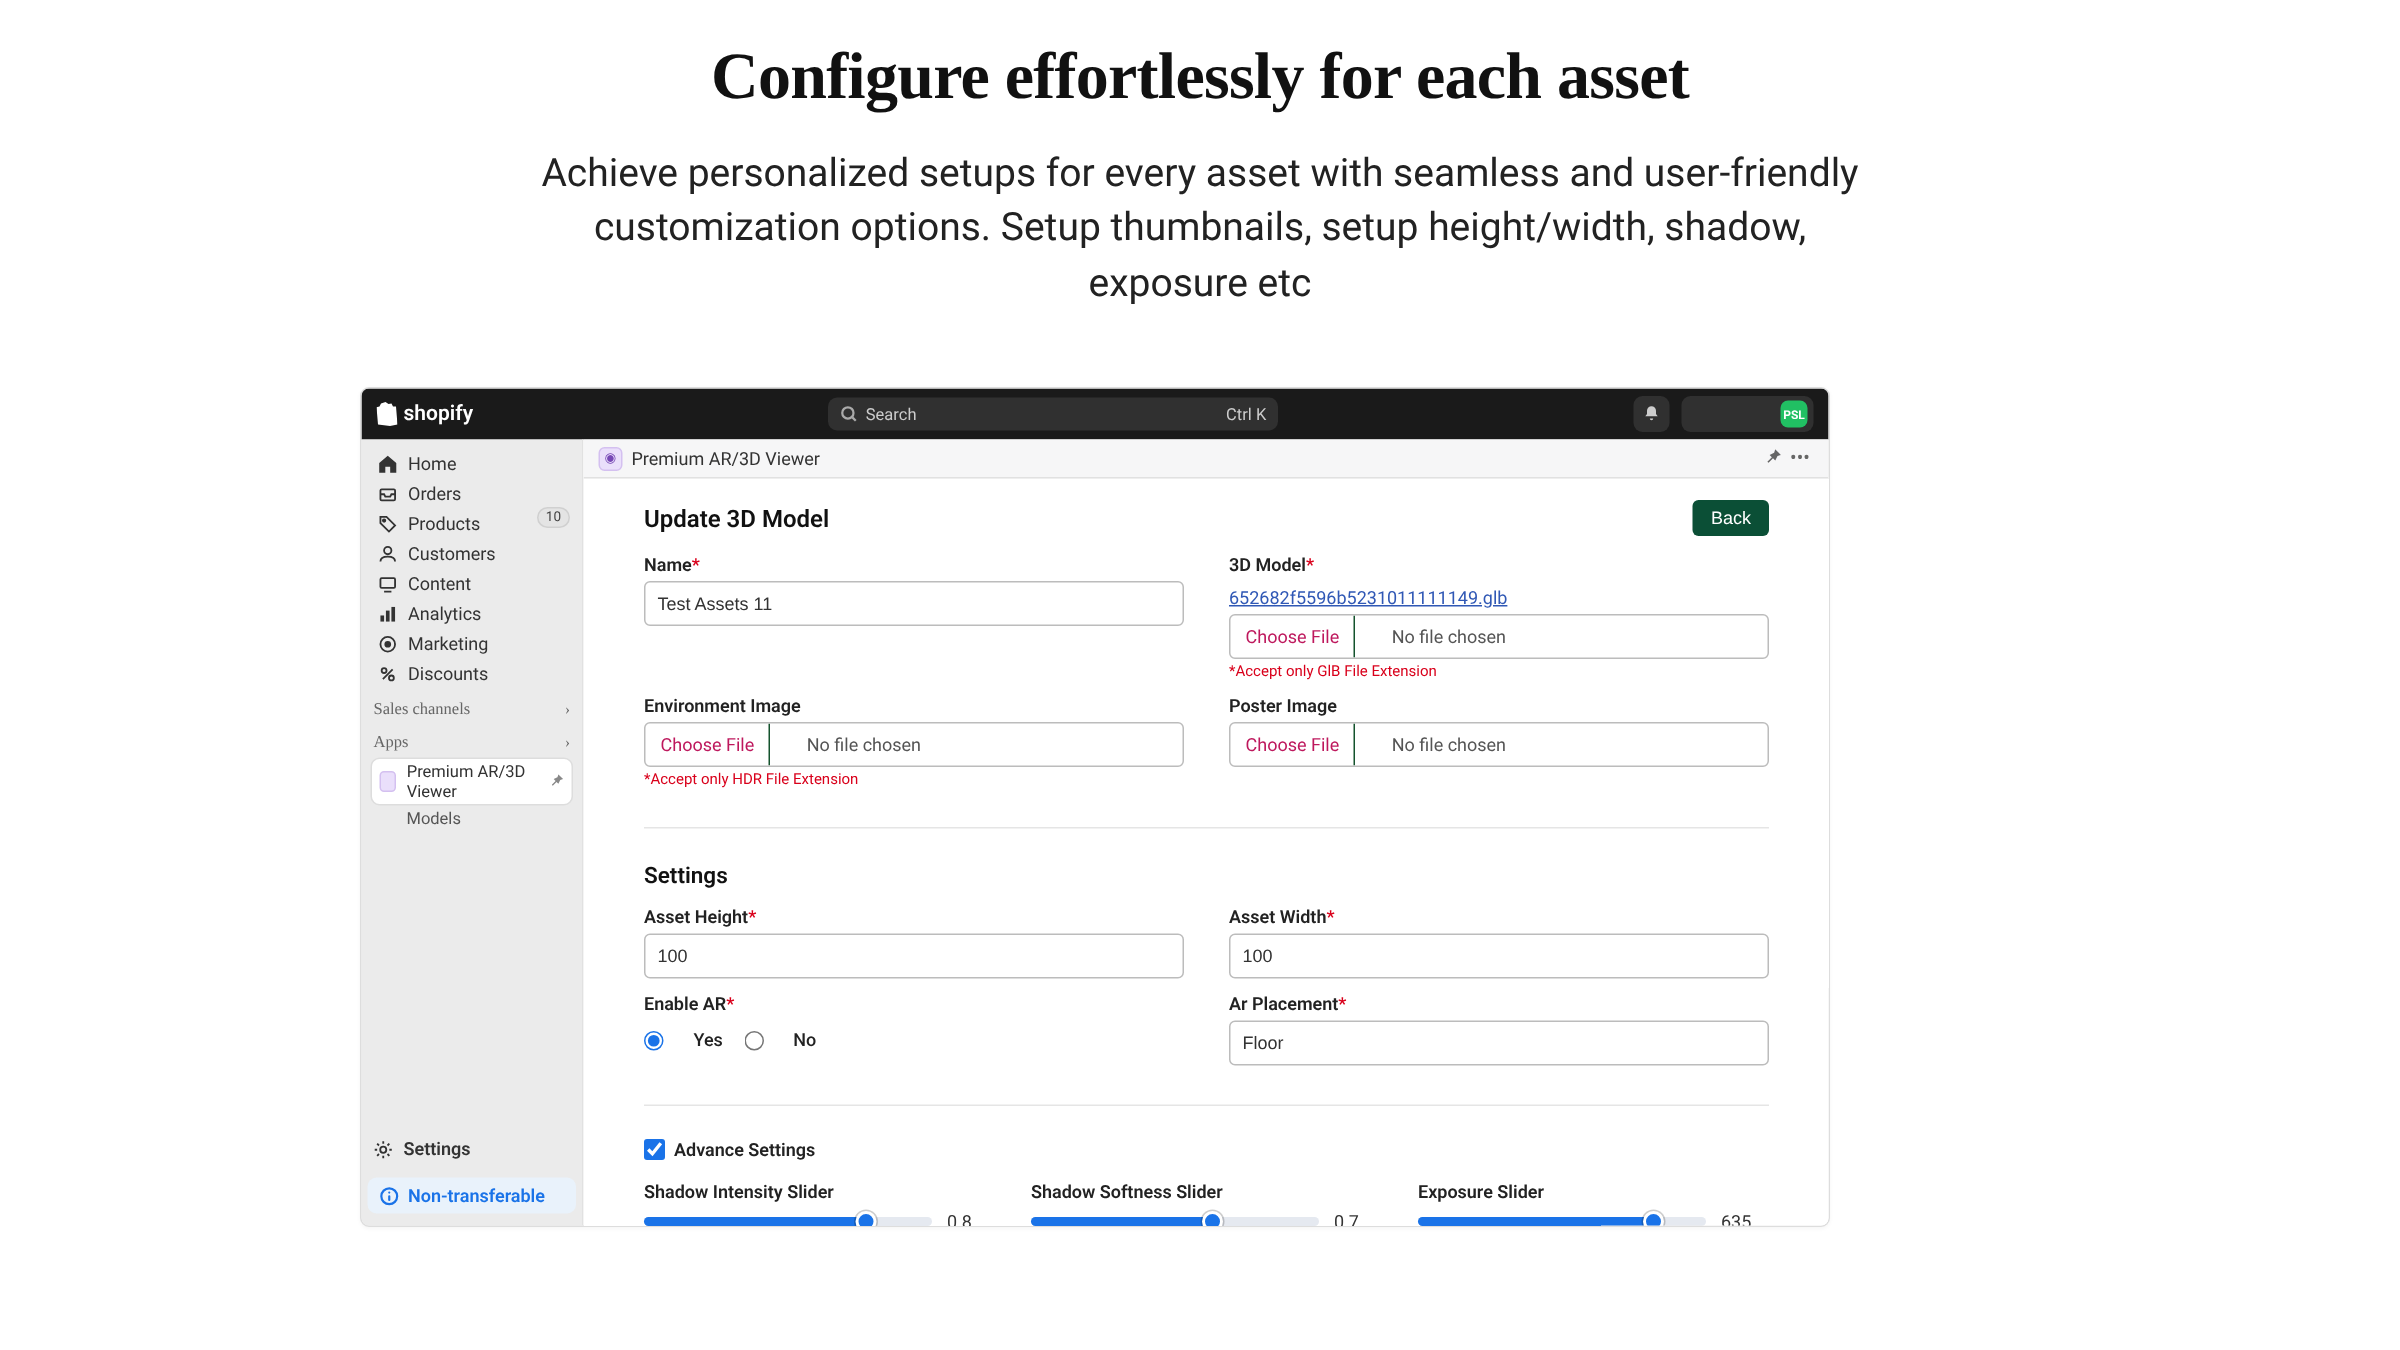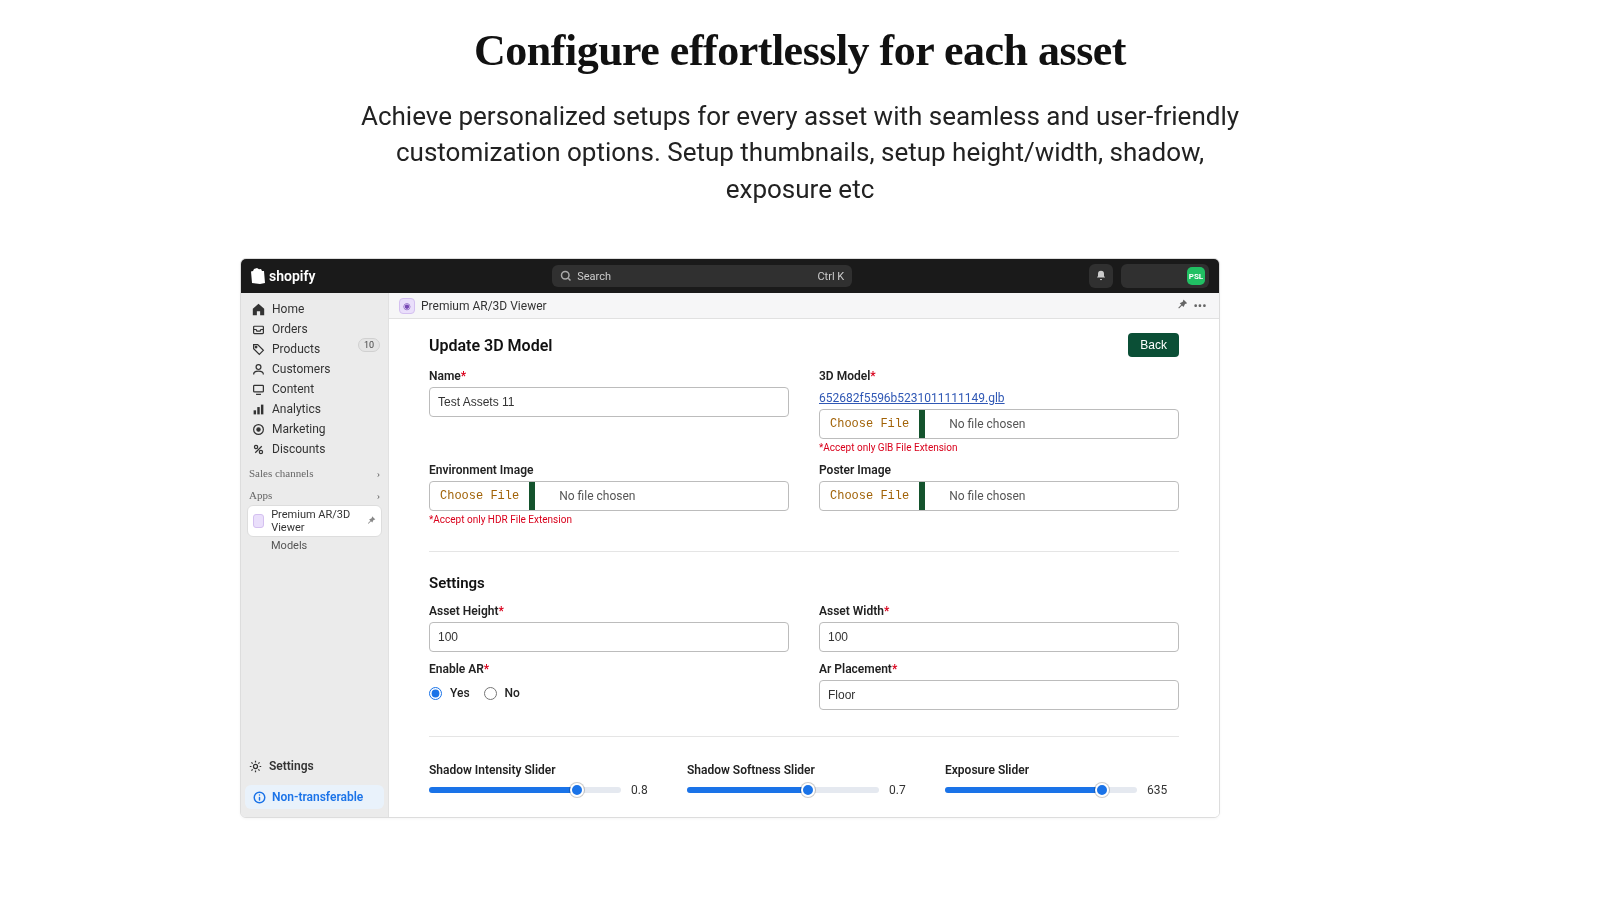--- a/index.html
+++ b/index.html
@@ -45,27 +45,27 @@
   .content::-webkit-scrollbar { width:0; }
   .page-head { display:flex; align-items:center; margin-bottom:12px;}
   .page-head h2 { font-size:16px; font-weight:600; color:#111;}
   .back-btn { margin-left:auto; background:#0b4f36; color:#fff; font-size:12px; padding:5px 12px; border-radius:4px; border:none; cursor:pointer; font-weight:500;}
   .form-grid { display:grid; grid-template-columns: 1fr 1fr; column-gap: 30px; row-gap: 10px;}
   .field label { font-size:12px; font-weight:600; color:#222; display:block; margin-bottom:4px;}
   .req { color:#d9001b; }
   .field .link { font-size:12px; color:#3058b5; text-decoration:underline; cursor:pointer; display:inline-block; margin-bottom:4px;}
   .input { width:100%; height:30px; border:1px solid #bcbcbc; border-radius:4px; padding:0 8px; font-size:12px; color:#333;}
   .file-input { width:100%; height:30px; border:1px solid #bcbcbc; border-radius:4px; display:flex; align-items:center; overflow:hidden; font-size:12px;}
-  .file-input .btn { padding:0 10px; height:100%; border-right:6px solid #14532d; display:flex; align-items:center; cursor:pointer; color:#a16207;font-family:Liberation Mono, monospace;}
+  .file-input .btn { padding:0 10px; height:100%; border-right:1px solid #14532d; display:flex; align-items:center; cursor:pointer; color:#be185d;}
   .file-input .txt { padding:0 24px; color:#555;}
   .hint { font-size:10px; color:#d9001b; margin-top:3px;}
   .hr { border:none; border-top:1px solid #e5e5e5; margin:16px 0 12px; grid-column:1/-1;}
   .section-title { font-size:15px; font-weight:600; color:#111; grid-column:1/-1; margin-bottom:2px;}
   .radio-group { display:flex; gap:14px; align-items:center; padding-top:6px;}
-  .radio-group label { display:flex; align-items:center; gap:8px; font-size:12px; font-weight:500;}
+  .radio-group label { display:flex; align-items:center; gap:20px; font-size:12px; font-weight:500;}
   .radio-group input { accent-color:#1a73e8; width:13px; height:13px;}
   .adv-check { display:flex; align-items:center; gap:6px; font-size:12px; font-weight:600; color:#222; grid-column:1/-1;}
   .adv-check input { accent-color:#1a73e8; width:14px; height:14px;}
   .slider-grid { display:grid; grid-template-columns: 1fr 1fr 1fr; column-gap: 24px; grid-column:1/-1; margin-top:4px;}
   .slider-field label { font-size:12px; font-weight:600; color:#222; display:block; margin-bottom:6px;}
   .slider-row { display:flex; align-items:center; gap:10px;}
   .slider-track { flex:1; height:6px; background:#e5e9f0; border-radius:3px; position:relative;}
   .slider-fill { position:absolute; left:0; top:0; bottom:0; background:#1a73e8; border-radius:3px;}
   .slider-thumb { position:absolute; top:50%; transform:translate(-50%,-50%); width:14px; height:14px; border-radius:50%; background:#1a73e8; border:2px solid #fff; box-shadow:0 0 0 1px rgba(0,0,0,0.2);}
   .slider-val { font-size:12px; color:#333; width:32px;}
@@ -303,20 +303,24 @@
                   </label>
               </div>
             </div>
             <div class="field">
               <label><span>Ar Placement</span><span class="req">*</span></label>
               <input class="input" value="Floor" style="">
             </div>
 
             <hr class="hr">
 
+            <div class="adv-check">
+              <input type="checkbox" checked="" style="">
+              <span>Advance Settings</span>
+            </div>
 
             <div class="slider-grid">
               <div class="slider-field">
                 <label>Shadow Intensity Slider</label>
                 <div class="slider-row">
                   <div class="slider-track">
                     <div class="slider-fill" style="width: 77%;"></div>
                     <div class="slider-thumb" style="left: 77%;"></div>
                   </div>
                   <div class="slider-val">0.8</div>

